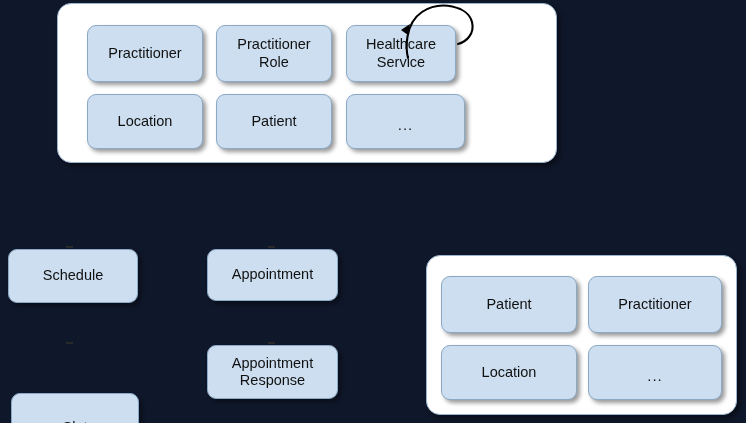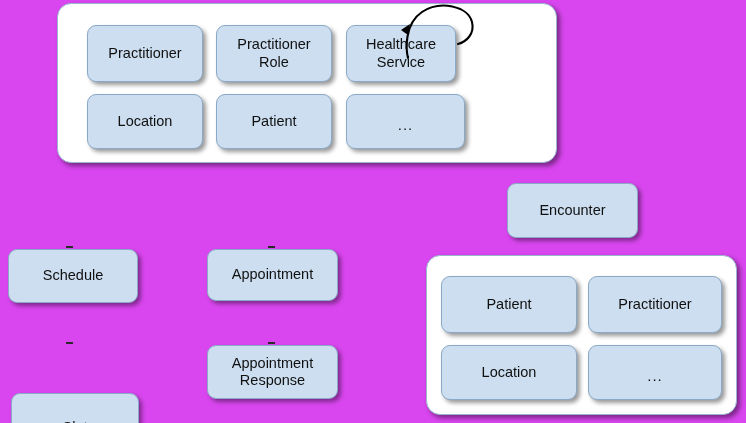--- a/index.html
+++ b/index.html
@@ -4,21 +4,21 @@
 <style>
   html, body {
     margin: 0;
     padding: 0;
     background: #000000;
   }
   #canvas {
     position: relative;
     width: 746px;
     height: 423px;
-    background: #d946ef;
+    background: #0f172a;
     overflow: hidden;
     font-family: "Liberation Sans", sans-serif;
   }
 
   
   .group-box {
     position: absolute;
     background: #ffffff;
     border: 1px solid #9bb4d0;
     border-radius: 14px;
@@ -134,23 +134,20 @@
   <div class="node" style="left:207px; top:249px; width:131px; height:52px;">
     <span class="label">Appointment</span>
   </div>
 
   <div class="stub" style="left:268px; top:342px;"></div>
   <div class="node" style="left:207px; top:345px; width:131px; height:54px;">
     <span class="label">Appointment
 Response</span>
   </div>
 
-  <div class="node" style="left:507px; top:183px; width:131px; height:55px;">
-    <span class="label">Encounter</span>
-  </div>
 
   <div class="group-box" style="left:426px; top:255px; width:311px; height:160px;"></div>
 
   <div class="node" style="left:441px; top:276px; width:136px; height:57px;">
     <span class="label">Patient</span>
   </div>
 
   <div class="node" style="left:588px; top:276px; width:134px; height:57px;">
     <span class="label">Practitioner</span>
   </div>

